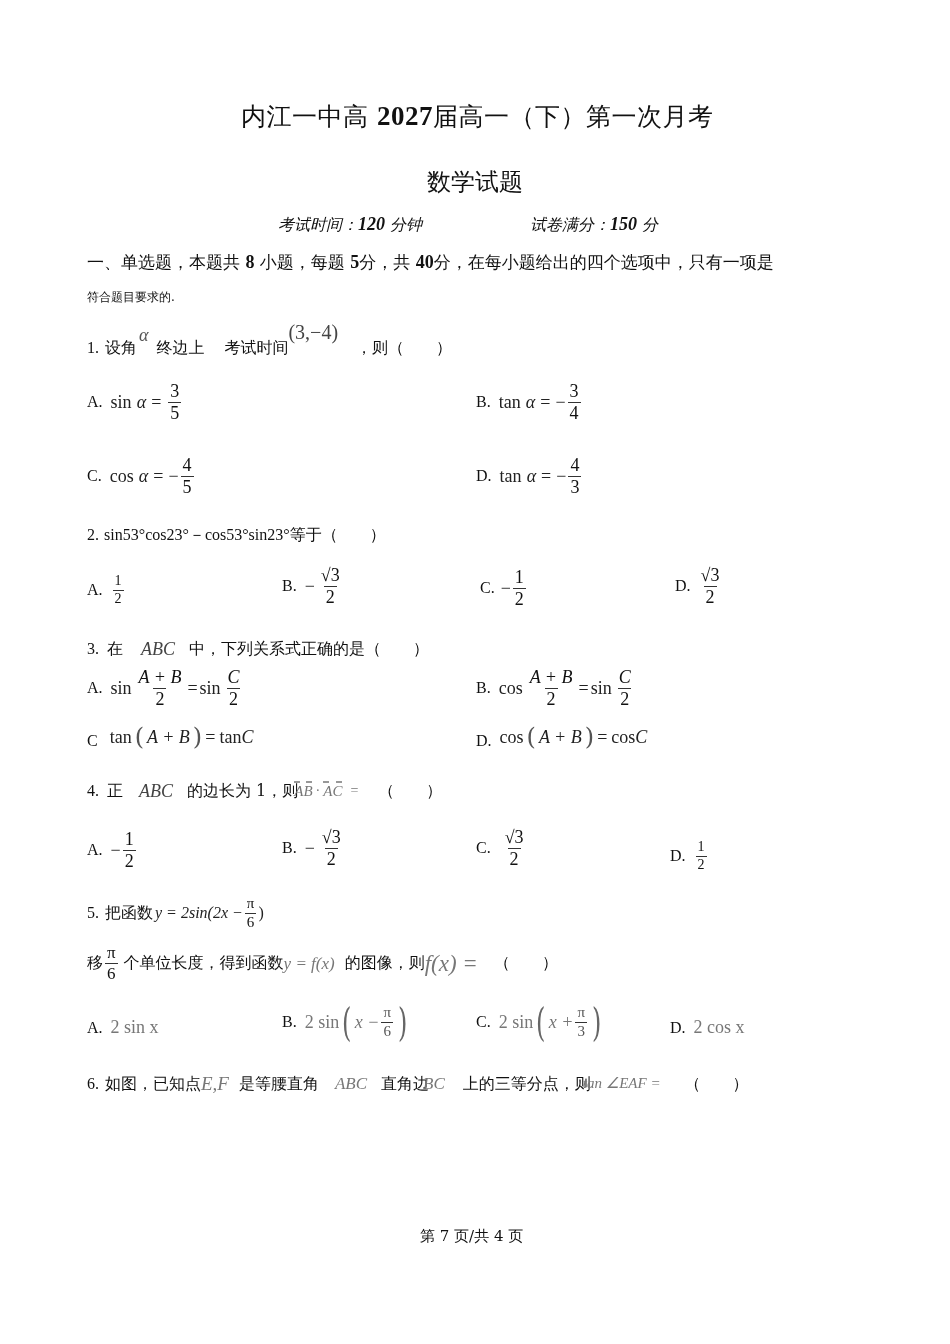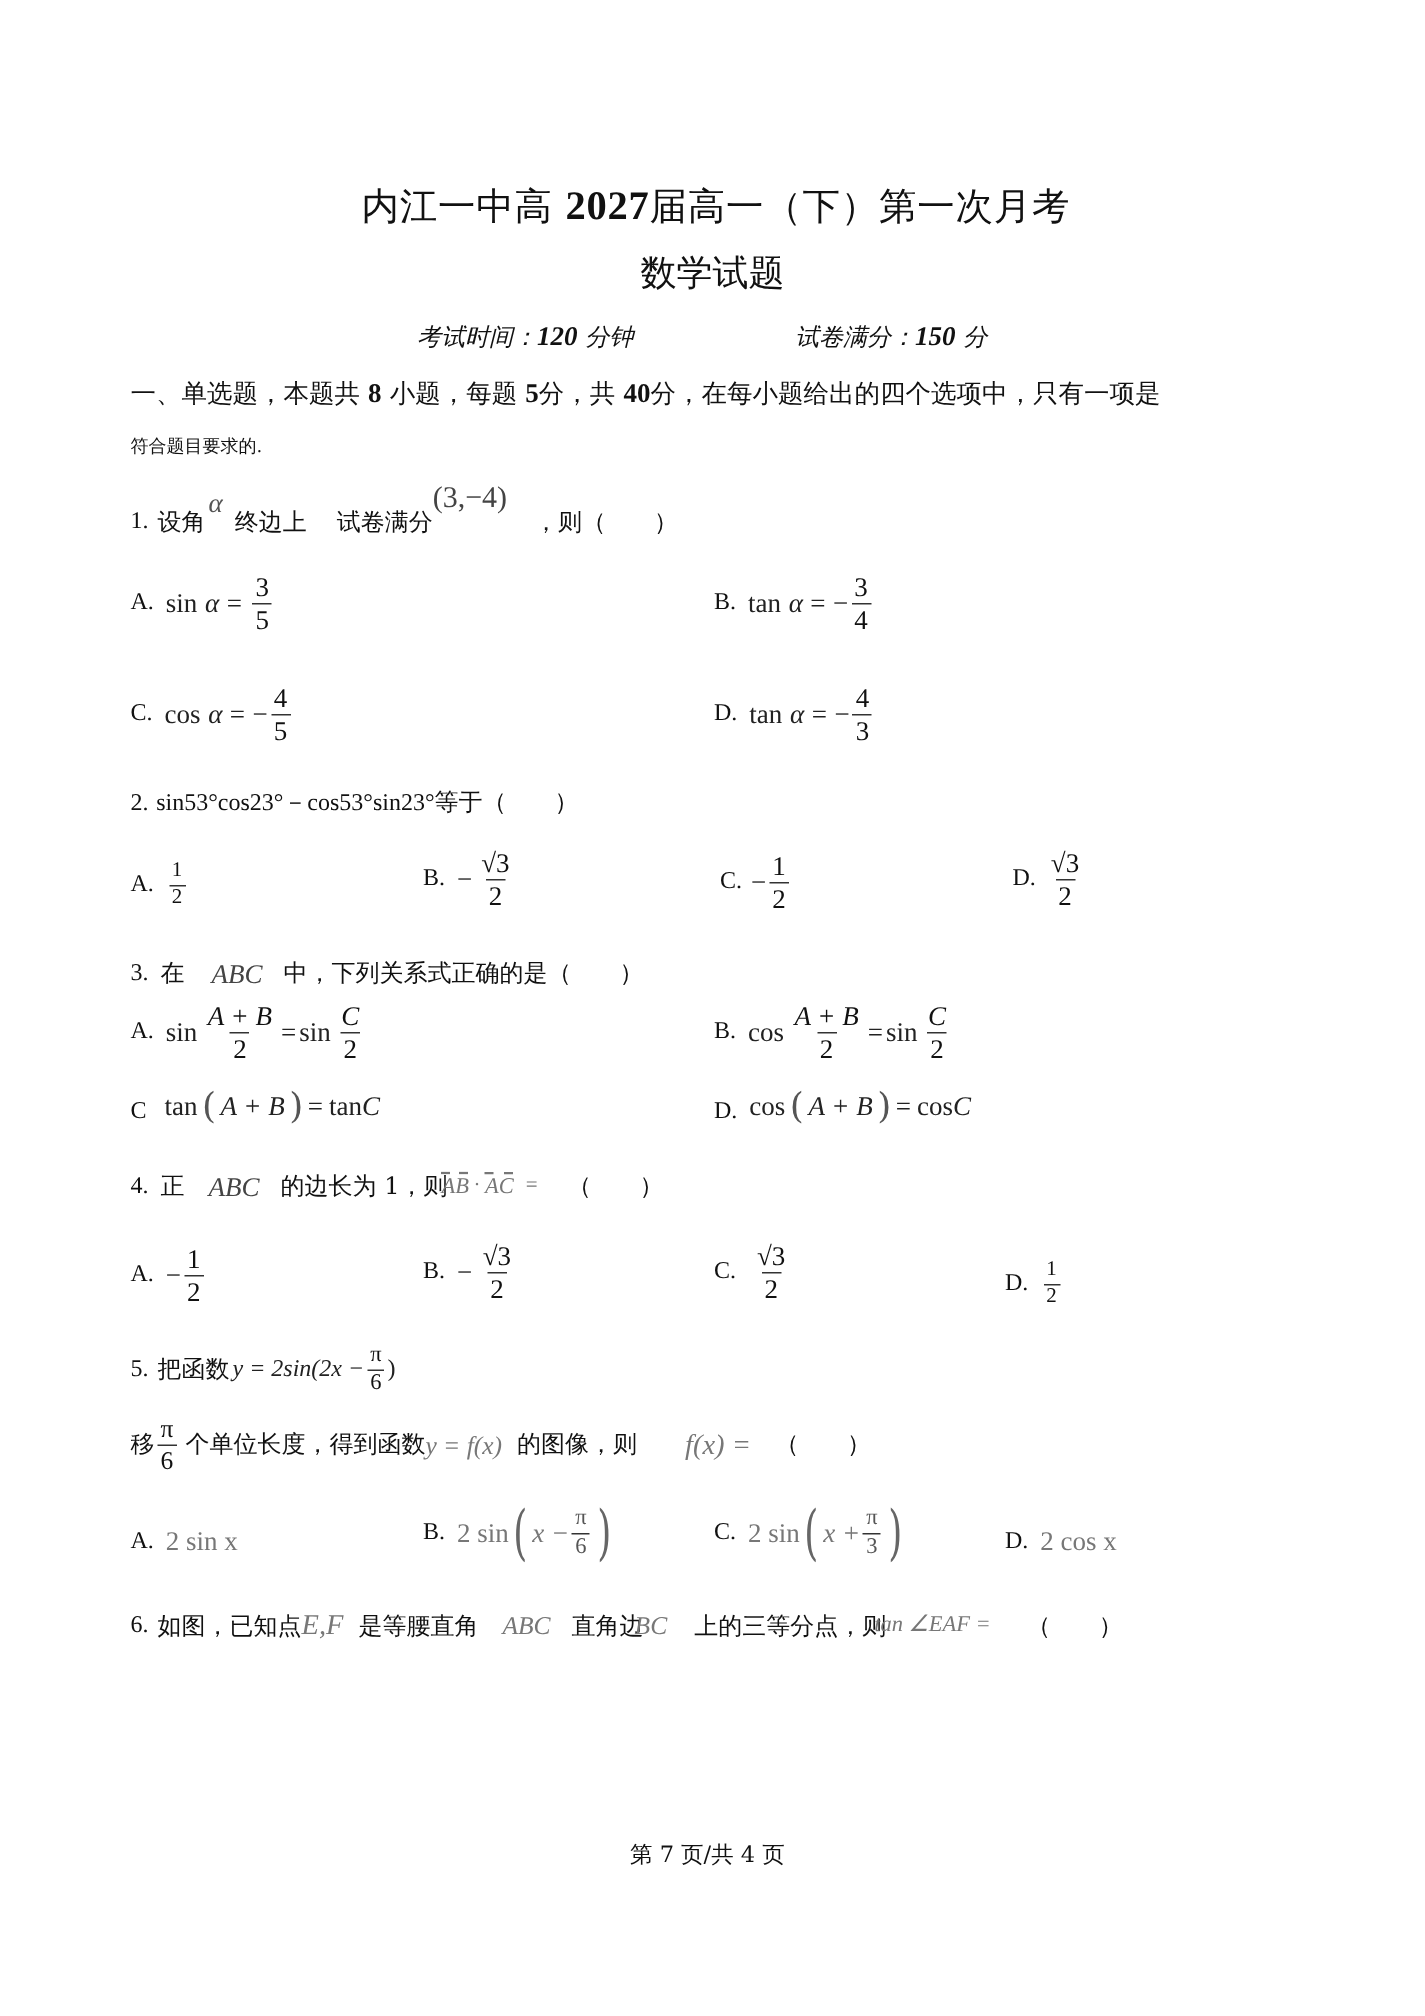--- a/index.html
+++ b/index.html
@@ -28,21 +28,21 @@
     .frac.big { font-size: 18px; }
     .paren-big { font-size: 40px; font-weight: 100; color: #666; vertical-align: middle; line-height: 1; transform: scaleX(0.6); display: inline-block; }
     .paren-mid { font-size: 24px; color: #555; vertical-align: middle; }
     .gray { color: #777; }
     .vec { text-decoration: overline; text-decoration-style: dashed; }
     .footer { font-size: 15px; }
   </style>
 </head>
 <body>
 
-<div class="abs title" style="left:241px; top:121px;text-align:center;">
+<div class="abs title" style="left:241px; top:100px;text-align:center;">
   <span>内江一中高</span>
   <b>2027</b><span>届高一（下）第一次月考</span>
 </div>
 <div class="abs subtitle" style="left:427px; top:166px;">数学试题</div>
 
 <div class="abs meta" style="left:278px; top:214px;">
   <span>考试时间：</span><b>120</b> <span>分钟</span>
 </div>
 <div class="abs meta" style="left:530px; top:214px;">
   <span>试卷满分：</span><b>150</b> <span>分</span>
@@ -55,21 +55,21 @@
   <b>5</b><span>分，共</span>
   <b>40</b><span>分，在每小题给出的四个选项中，只有一项是</span>
 </div>
 <div class="abs txt" style="left:87px; top:291px; font-size:12px;">符合题目要求的.</div>
 
 <div class="abs txt" style="left:87px; top:326px; height:30px; display:flex; align-items:flex-end;">
   <span class="lbl" style="margin-right:6px;">1.</span>
   <span>设角</span>
   <span class="math it" style="position:relative; top:-12px; margin:0 8px 0 2px; color:#555;">α</span>
   <span style="margin-right:20px;">终边上</span>
-  <span>试卷满分</span>
+  <span>考试时间</span>
   <span class="math" style="position:relative; top:-14px; font-size:20px; color:#444;">(3,−4)</span>
   <span style="margin-left:18px;">，则（　　）</span>
 </div>
 
 <div class="abs" style="left:87px; top:382px; display:flex; align-items:center;">
   <span class="lbl" style="margin-right:8px;">A.</span>
   <span class="math">sin</span>&nbsp;<span class="math it">α</span>
   <span class="math" style="margin:0 5px;">=</span>
   <span class="math"></span>
   <span class="frac big">
@@ -256,21 +256,21 @@
 </div>
 <div class="abs txt" style="left:87px; top:944px; display:flex; align-items:center;">
   <span>移</span>
   <span class="frac" style="font-size:17px;">
       <span class="num">π</span>
       <span class="den">6</span>
     </span>
   <span style="margin-left:4px;">个单位长度，得到函数</span>
   <span class="math it gray" style="font-size:17px; margin-right:10px;">y = f(x)</span>
   <span>的图像，则</span>
-  <span class="math it gray" style="font-size:19px;margin-left:32px;">f(x) =</span>
+  <span class="math it gray" style="font-size:23px;">f(x) =</span>
   <span style="margin-left:16px;">（　　）</span>
 </div>
 <div class="abs" style="left:87px; top:1017px; display:flex; align-items:center;">
   <span class="lbl" style="margin-right:8px;">A.</span>
   <span class="math gray">2 sin x</span>
 </div>
 <div class="abs" style="left:282px; top:1002px; display:flex; align-items:center;">
   <span class="lbl" style="margin-right:8px;">B.</span>
   <span class="math gray">2 sin</span>
   <span class="paren-big">(</span>

